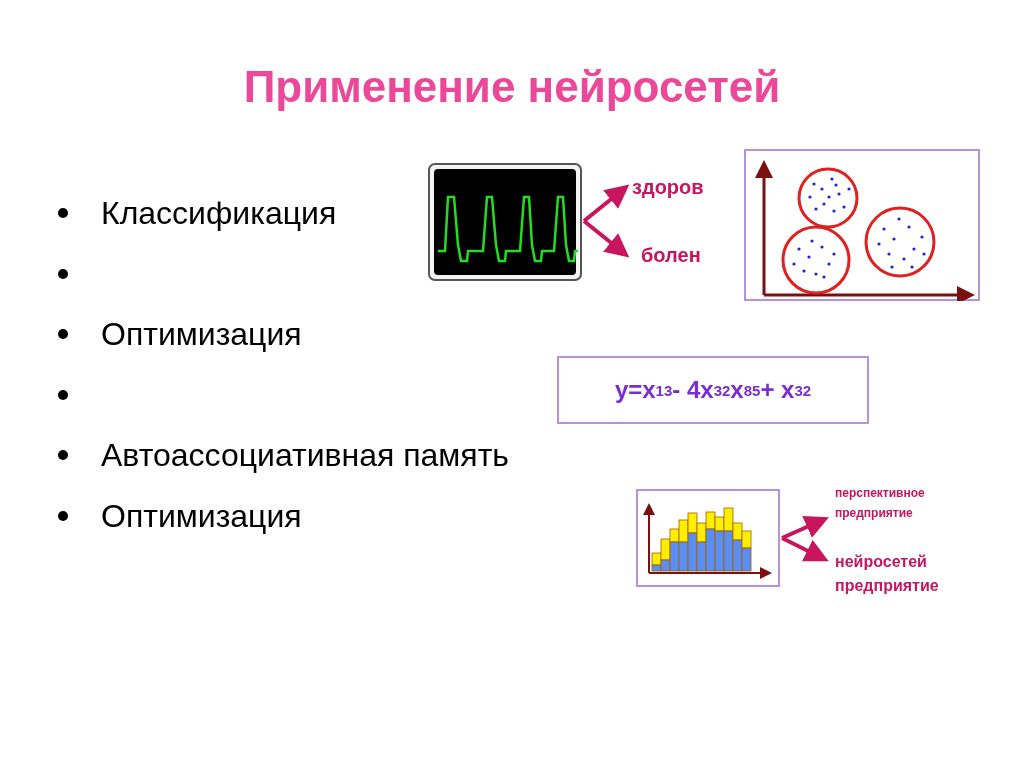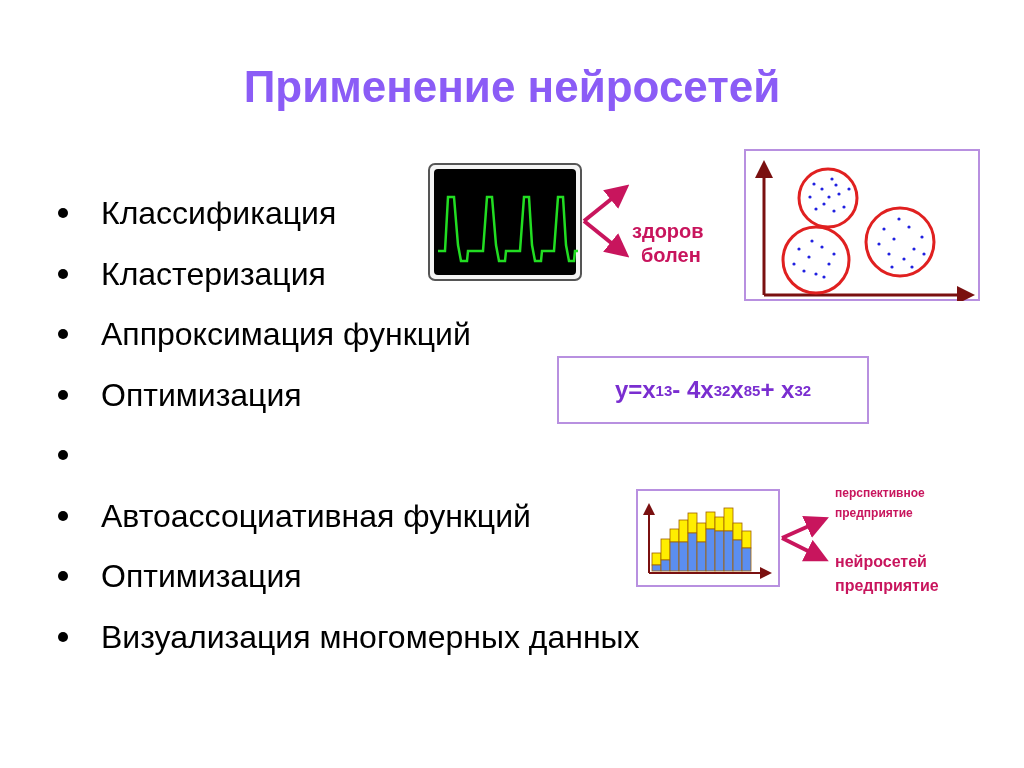--- a/index.html
+++ b/index.html
@@ -1,57 +1,55 @@
 <!DOCTYPE html>
 <html><head>
 <meta charset="utf-8">
 <style>
   html, body { margin:0; padding:0; }
   body { width:1024px; height:768px; background:#ffffff; position:relative; overflow:hidden; font-family:"Liberation Sans", sans-serif; }
-  .title { position:absolute; left:0; top:62px; width:1024px; text-align:center; font-size:44px; font-weight:bold; color:#8b5cf6; }
+  .title { position:absolute; left:0; top:62px; width:1024px; text-align:center; font-size:44px; font-weight:bold; color:#ec4899; }
   .bullets { position:absolute; left:58px; top:183px; margin:0; padding:0; list-style:none; }
   .bullets li { position:relative; font-size:32px; line-height:60.5px; height:60.5px; color:#000000; padding-left:43px; white-space:nowrap; }
   .bullets li .dot { position:absolute; left:0; top:25px; width:10px; height:10px; border-radius:50%; background:#000; }
   .abs { position:absolute; }
   .pink { color:#c8155d; font-weight:bold; }
   .formula { position:absolute; left:557px; top:356px; width:312px; height:68px; border:2px solid #b890e0; box-sizing:border-box; display:flex; align-items:center; justify-content:center; font-size:24px; font-weight:bold; color:#7a2ed0; }
   .formula sub, .formula sup { font-size:15px; }
 </style>
 </head>
 <body>
 
 <div class="title">Применение нейросетей</div>
 
 <ul class="bullets">
   <li><span class="dot"></span><span>Классификация</span></li>
-  <li><span class="dot"></span><span>Кластеризация</span></li>
-  <li><span class="dot"></span><span>Аппроксимация функций</span></li>
+  <li><span class="dot"></span></li>
   <li><span class="dot"></span><span>Оптимизация</span></li>
   <li><span class="dot"></span></li>
-  <li><span class="dot"></span><span>Автоассоциативная функций</span></li>
+  <li><span class="dot"></span><span>Автоассоциативная память</span></li>
   <li><span class="dot"></span><span>Оптимизация</span></li>
-  <li><span class="dot"></span><span>Визуализация многомерных данных</span></li>
 </ul>
 
 <svg class="abs" style="left:428px;top:163px" width="154" height="118">
   <rect x="1" y="1" width="152" height="116" rx="6" fill="#f4f4f4" stroke="#555" stroke-width="2"></rect>
   <rect x="6" y="6" width="142" height="106" rx="4" fill="#000"></rect>
   <polyline fill="none" stroke="#22dd22" stroke-width="2.5" points="10,88 17,88 20,34 26,34 30,82 33,98 39,98 40,88 55,88 59,34 64,34 68,82 71,98 77,98 78,88 92,88 96,34 101,34 104,82 107,98 113,98 114,88 126,88 130,34 135,34 138,82 141,98 146,98 147,88 150,88"></polyline>
 </svg>
 
 <svg class="abs" style="left:582px;top:178px" width="50" height="90">
   <defs>
       <marker id="ah1" markerWidth="6" markerHeight="6" refX="3" refY="3" orient="auto">
         <path d="M0,0 L6,3 L0,6 Z" fill="#c8155d"></path>
       </marker>
     </defs>
   <line x1="2" y1="43" x2="38" y2="14" stroke="#c8155d" stroke-width="4" marker-end="url(#ah1)"></line>
   <line x1="2" y1="43" x2="38" y2="72" stroke="#c8155d" stroke-width="4" marker-end="url(#ah1)"></line>
 </svg>
-<div class="abs pink" style="left:632px;top:176px;font-size:20px;margin-top:44px;">здоров</div>
+<div class="abs pink" style="left:632px;top:176px;font-size:20px;">здоров</div>
 <div class="abs pink" style="left:641px;top:244px;font-size:20px;">болен</div>
 
 <svg class="abs" style="left:744px;top:149px" width="236" height="152">
   <defs>
       <marker id="ah2" markerWidth="6" markerHeight="6" refX="3" refY="3" orient="auto">
         <path d="M0,0 L6,3 L0,6 Z" fill="#7a1010"></path>
       </marker>
     </defs>
   <rect x="1" y="1" width="234" height="150" fill="#fff" stroke="#b890e0" stroke-width="2"></rect>
   <line x1="20" y1="146" x2="20" y2="20" stroke="#7a1010" stroke-width="3" marker-end="url(#ah2)"></line>

